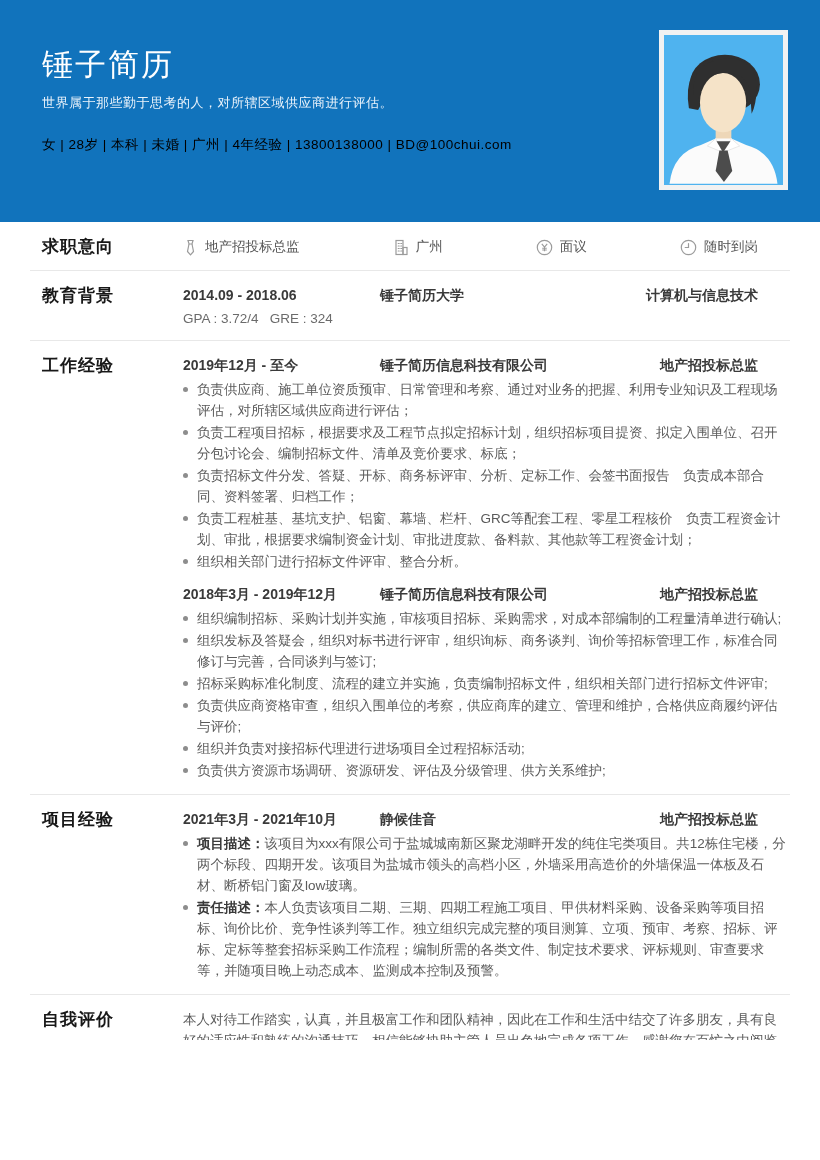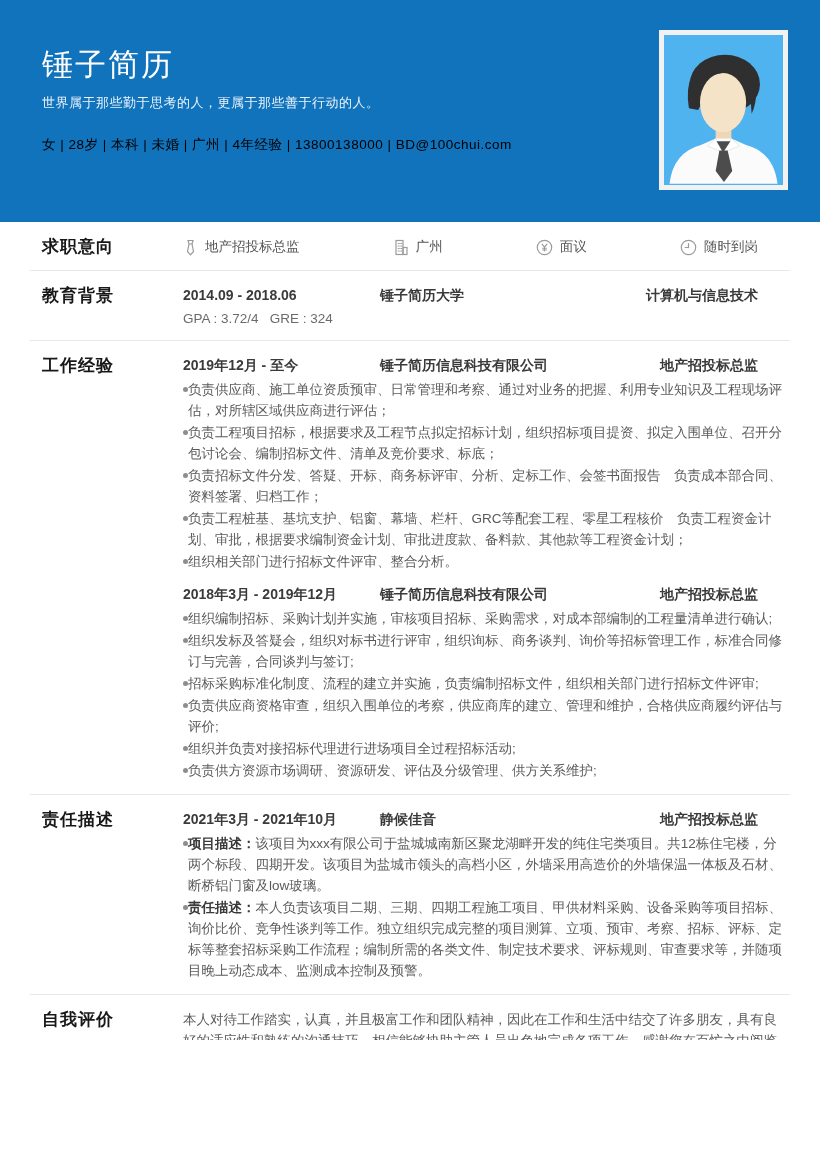--- a/index.html
+++ b/index.html
@@ -109,20 +109,21 @@
     font-size: 13.5px;
     color: #6b6b6b;
     line-height: 19px;
     white-space: pre-wrap;
   }
 
   
   ul.bullets { list-style: none; margin: 4px 0 0 0; padding: 0; }
   ul.bullets li {
     display: flex;
+    gap: 9px;
     font-size: 13.5px;
     color: #5a5a5a;
     line-height: 21px;
     margin-bottom: 1px;
   }
   ul.bullets li .dot {
     flex: 0 0 5px;
     width: 5px; height: 5px;
     margin-top: 8px;
     border-radius: 50%;
@@ -151,21 +152,21 @@
 
   .icon { color: #9b9b9b; }
 </style>
 </head>
 <body>
 
 <div class="page">
 
   <div class="hero">
     <div class="hero-name">锤子简历</div>
-    <div class="hero-slogan">世界属于那些勤于思考的人，更属于那些善于行动的人。</div>
+    <div class="hero-slogan">世界属于那些勤于思考的人，对所辖区域供应商进行评估。</div>
     <div class="hero-info">女 | 28岁 | 本科 | 未婚 | 广州 | 4年经验 | 13800138000 | BD@100chui.com</div>
 
     <div class="avatar-frame">
       <svg viewBox="0 0 129 160">
         <rect x="0" y="0" width="129" height="160" fill="#4fb3ef"></rect>
 
         <ellipse cx="66" cy="52" rx="38" ry="32" fill="#2f2f2f"></ellipse>
         <path d="M27 78 Q20 34 54 23 Q42 44 42 62 Q42 72 37 80 Z" fill="#2f2f2f"></path>
 
         <rect x="56" y="92" width="17" height="22" fill="#eed7b8"></rect>
@@ -317,21 +318,21 @@
                 <span class="li-text">负责供方资源市场调研、资源研发、评估及分级管理、供方关系维护;</span>
               </li>
             </ul>
         </div>
 
       </div>
     </div>
 
     <div class="section">
       <div class="section-title-col">
-        <div class="section-title">责任描述</div>
+        <div class="section-title">项目经验</div>
       </div>
       <div class="section-body">
         <div class="row-header">
           <span class="row-col-period">2021年3月 - 2021年10月</span>
           <span class="row-col-mid">静候佳音</span>
           <span class="row-col-right">地产招投标总监</span>
         </div>
         <ul class="bullets">
 
             <li>

